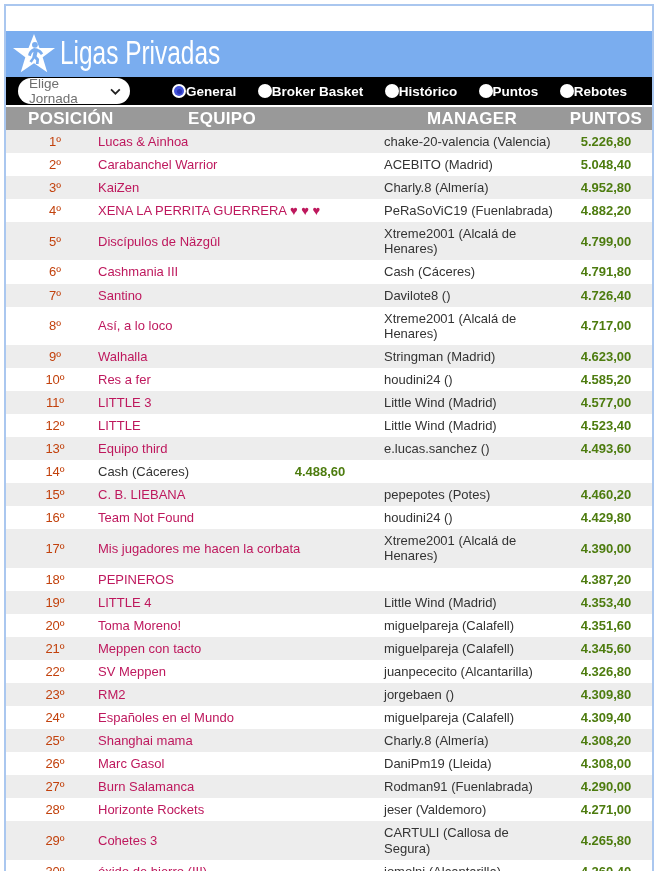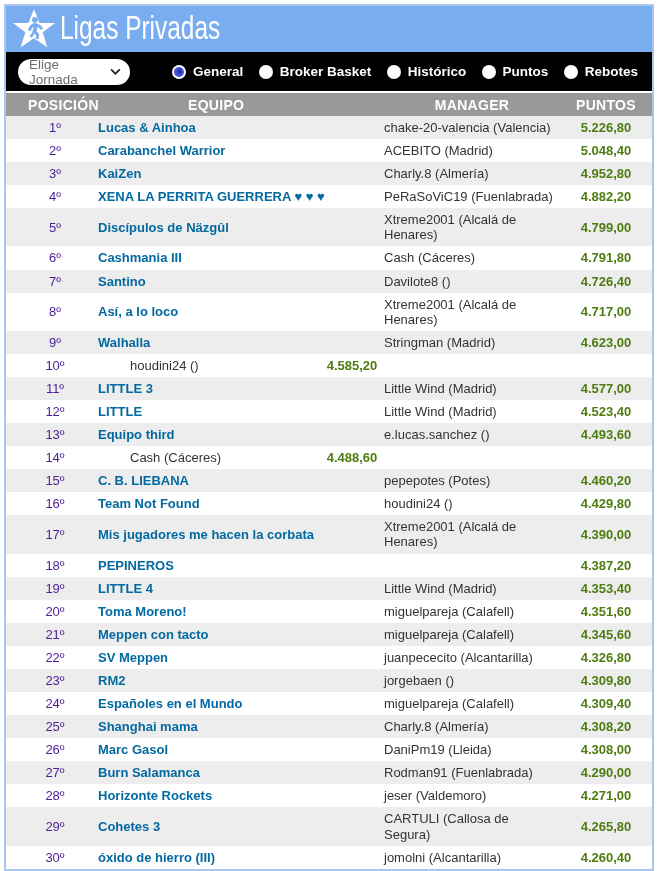--- a/index.html
+++ b/index.html
@@ -7,77 +7,77 @@
   .page {
     width:658px; min-height:871px; background:#ffffff; padding:4px;
   }
   .frame {
     border:2px solid #aac7ef; background:#ffffff;
   }
 
   
   .banner {
     height:46px; background:#7aadef; display:flex; align-items:center;
-    padding-left:6px; overflow:hidden;
+    padding-left:6px; overflow:hidden;margin-top:25px;
   }
   .logo-star { width:44px; height:42px; flex:0 0 auto; }
   .logo-title {
     color:#ffffff; font-size:33px; font-weight:400; letter-spacing:0px;
     transform:scaleX(0.74); transform-origin:left center; white-space:nowrap;
     margin-left:4px; margin-top:-2px;
   }
 
   
   .navbar {
-    height:39px; background:#000000; display:flex; align-items:center;
-    padding:0 14px 0 12px;
+    height:28px; background:#000000; display:flex; align-items:center;
+    padding:0 25px 0 12px;
   }
   .jornada-select {
     background:#ffffff; border-radius:13px; height:26px; width:112px;
     display:flex; align-items:center; justify-content:space-between;
     padding:0 9px 0 11px; cursor:pointer; flex:0 0 auto;
   }
   .jornada-select .sel-text { color:#6f6f6f; font-size:13.5px; }
   .jornada-select svg { width:11px; height:7px; }
   .radio-group { display:flex; flex:1; justify-content:space-between; margin-left:42px; }
-  .radio-item { display:flex; align-items:center; gap:7px; cursor:pointer; }
+  .radio-item { display:flex; align-items:center; cursor:pointer; }
   .radio-dot {
     width:14px; height:14px; border-radius:50%; background:#ffffff; position:relative;
     flex:0 0 auto;
   }
   .radio-dot.checked::after {
     content:''; position:absolute; inset:2px; border-radius:50%; background:#4353d9;
   }
   .radio-dot.checked::before {
     content:''; position:absolute; inset:4.5px; border-radius:50%; background:#2a35b5; z-index:1;
   }
   .radio-label { color:#ffffff; font-size:13.5px; font-weight:700; }
 
   
   .thead {
     height:23px; background:#999999; display:flex; align-items:center; margin-top:2px;
   }
-  .thead .hcell { color:#ffffff; font-size:14px; font-weight:700; letter-spacing:0.3px; }
+  .thead .hcell { color:#ffffff; font-size:17px; font-weight:700; letter-spacing:0.3px; }
   .col-pos     { width:92px;  flex:0 0 auto; }
   .col-team    { flex:1 1 auto; }
   .col-manager { width:176px; flex:0 0 auto; }
   .col-points  { width:92px;  flex:0 0 auto; }
   .thead .col-pos     { padding-left:22px; text-align:left; }
   .thead .col-team    { text-align:left; padding-left:90px; }
   .thead .col-manager { text-align:center; }
   .thead .col-points  { text-align:center; }
 
   .tbody .row {
     display:flex; align-items:center; background:#ffffff;
   }
   .tbody .row.odd { background:#ededed; }
   .cell { padding-top:4px; padding-bottom:4px; font-size:13px; line-height:1.16; color:#222222; }
-  .cell.col-pos    { text-align:center; padding-left:6px; color:#4c1d95; }
-  .cell.col-team   { font-weight:700; color:#0369a1; padding-right:8px; }
-  .cell.col-manager{ color:#333333; padding-right:4px;margin-left:32px; }
+  .cell.col-pos    { text-align:center; padding-left:6px; color:#c2410c; }
+  .cell.col-team   { font-weight:400; color:#be185d; padding-right:8px; }
+  .cell.col-manager{ color:#333333; padding-right:4px; }
   .cell.col-points { text-align:center; font-weight:700; color:#4d7c0f; }
 </style>
 </head>
 <body>
 
 <div class="page">
   <div class="frame">
 
     <div class="banner">
       <svg class="logo-star" viewBox="0 0 48 46">
@@ -176,20 +176,21 @@
         <div class="cell col-points">4.717,00</div>
       </div>
         <div class="row odd">
         <div class="cell col-pos">9º</div>
         <div class="cell col-team">Walhalla</div>
         <div class="cell col-manager">Stringman (Madrid)</div>
         <div class="cell col-points">4.623,00</div>
       </div>
         <div class="row">
         <div class="cell col-pos">10º</div>
+        <div class="cell col-team">Res a fer</div>
         <div class="cell col-manager">houdini24 ()</div>
         <div class="cell col-points">4.585,20</div>
       </div>
         <div class="row odd">
         <div class="cell col-pos">11º</div>
         <div class="cell col-team">LITTLE 3</div>
         <div class="cell col-manager">Little Wind (Madrid)</div>
         <div class="cell col-points">4.577,00</div>
       </div>
         <div class="row">

